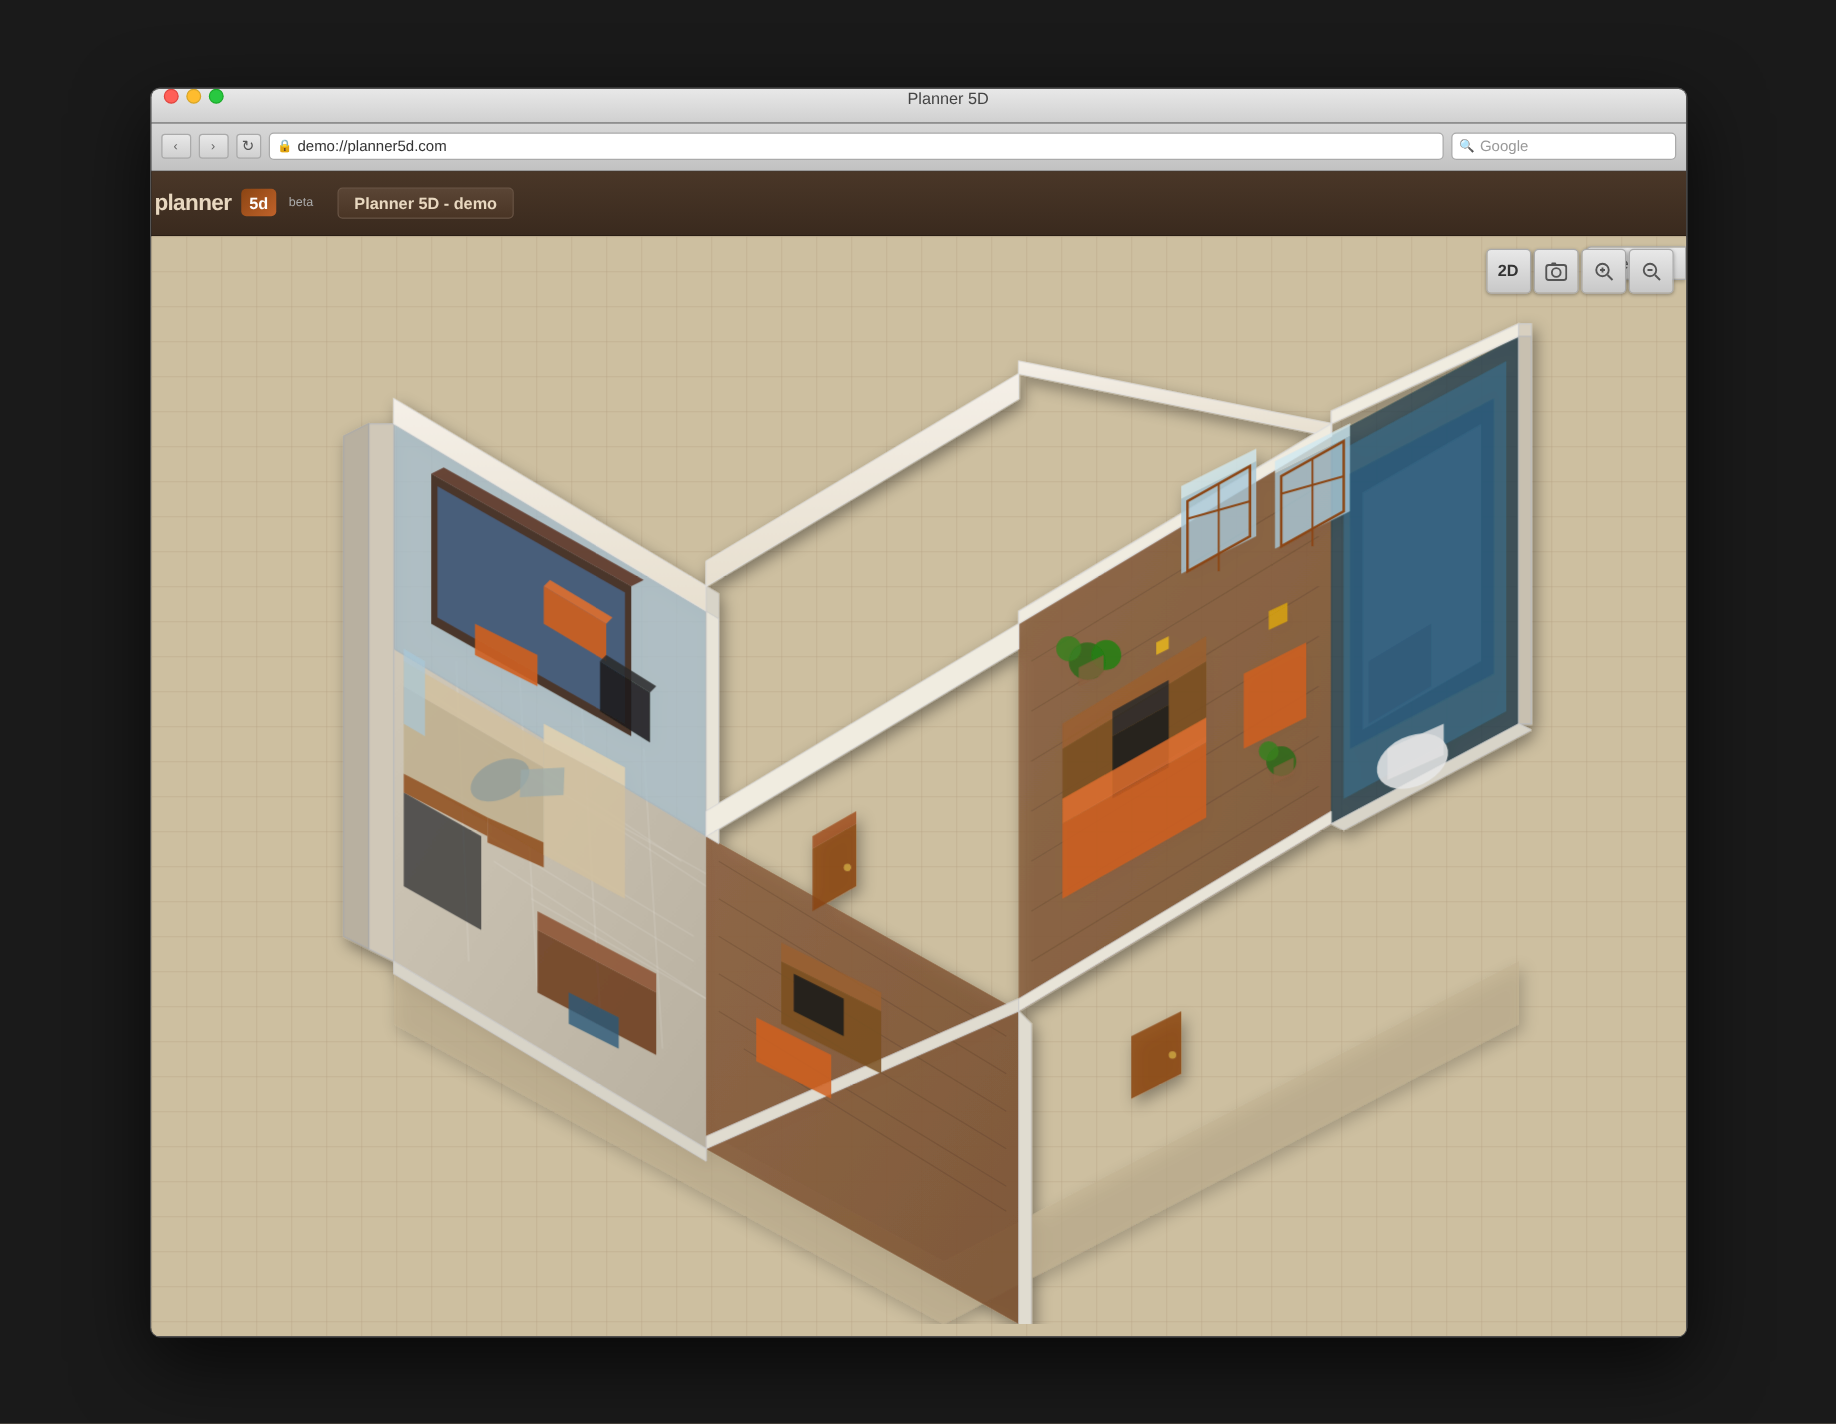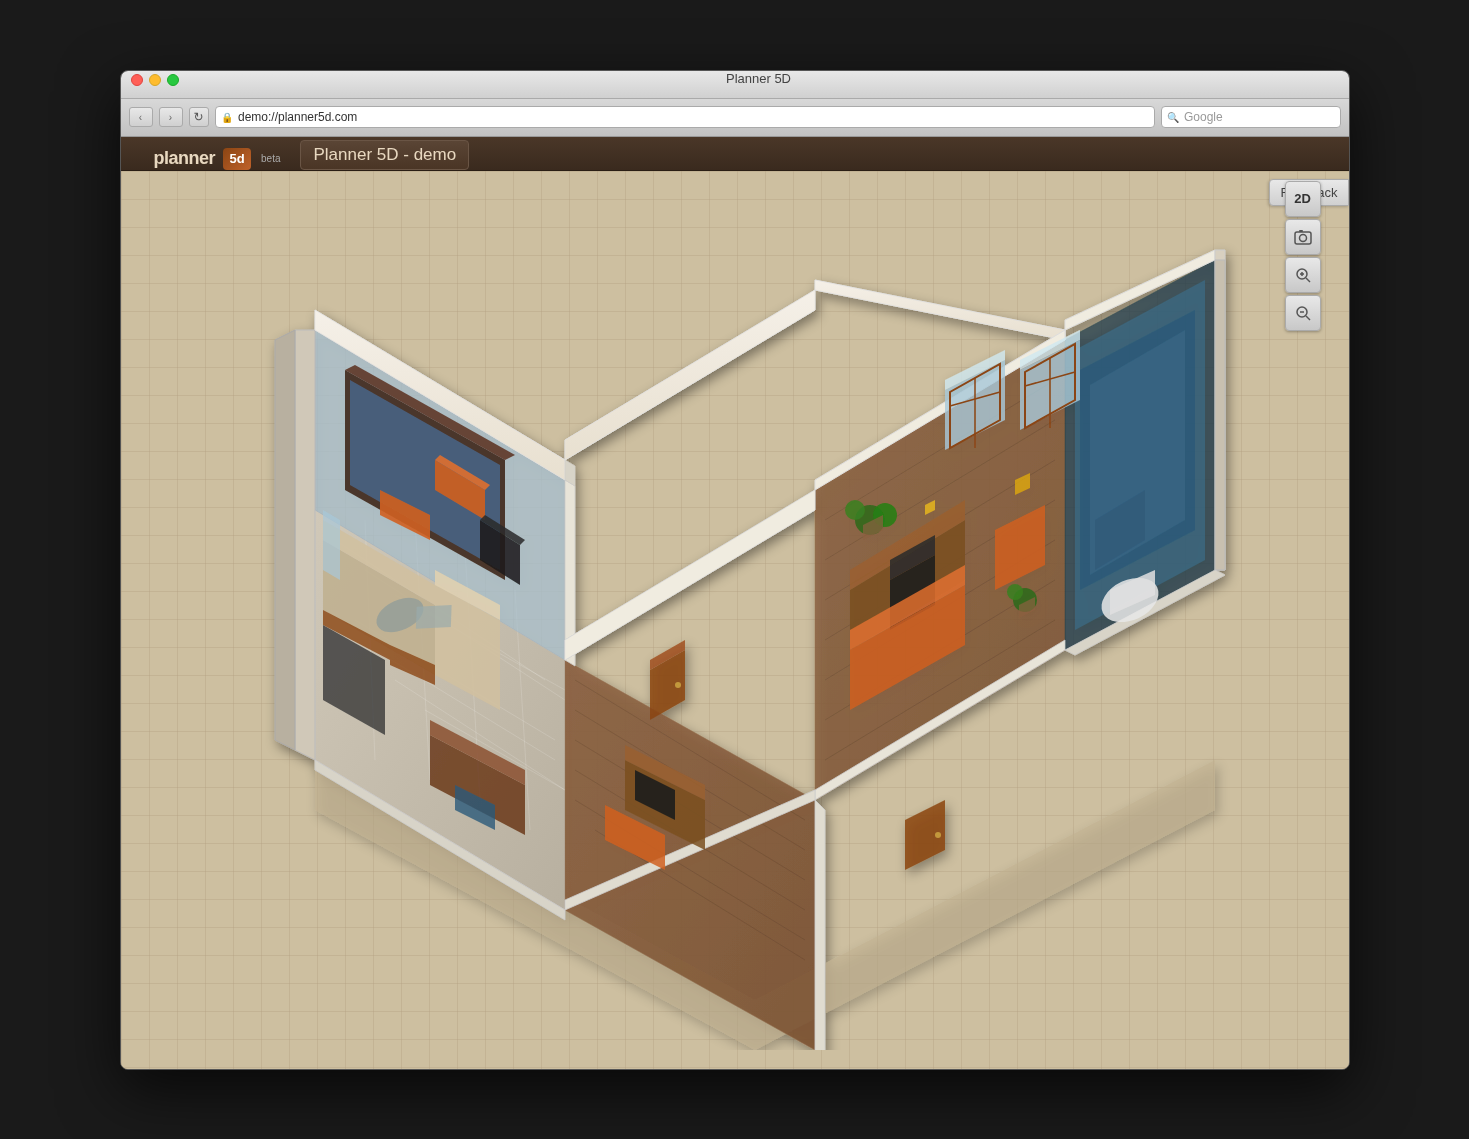--- a/index.html
+++ b/index.html
@@ -23,22 +23,22 @@
       display: flex;
       flex-direction: column;
       border: 1px solid #555;
     }
 
     
     .title-bar {
       height: 28px;
       background: linear-gradient(to bottom, #e8e8e8, #d0d0d0);
       display: flex;
-      align-items: flex-end;
-      padding: 12px 10px;
+      align-items: flex-start;
+      padding: 0 10px;
       flex-shrink: 0;
       border-bottom: 1px solid #aaa;
     }
     .window-controls {
       display: flex;
       gap: 6px;
       align-items: center;
     }
     .win-btn {
       width: 12px;
@@ -124,25 +124,25 @@
       color: #999;
       gap: 4px;
     }
     .search-icon-small {
       font-size: 10px;
       color: #888;
     }
 
     
     .app-header {
-      height: 34px;
+      height: 52px;
       background: linear-gradient(to bottom, #4a3728, #3a2a1e);
       display: flex;
-      align-items: flex-end;
-      padding: 0 33px;
+      align-items: center;
+      padding: 0 3px;
       flex-shrink: 0;
       border-bottom: 1px solid #2a1e14;
     }
     .logo-area {
       display: flex;
       align-items: center;
       gap: 8px;
     }
     .logo-text {
       font-size: 18px;
@@ -166,23 +166,24 @@
       font-size: 10px;
       color: #aaa;
       margin-left: 2px;
     }
     .project-name-bar {
       margin-left: 20px;
       background: linear-gradient(to bottom, #5a4535, #4a3525);
       border: 1px solid #6a5545;
       border-radius: 4px;
       padding: 4px 12px;
-      font-size: 17px;
+      font-size: 13px;
       color: #e8d8c0;
       cursor: pointer;
+      font-weight: bold;
     }
     .header-nav {
       margin-left: auto;
       display: flex;
       align-items: center;
       gap: 20px;
     }
     .nav-link {
       font-size: 14px;
       color: #c8b8a0;
@@ -240,24 +241,23 @@
       background-image:
         linear-gradient(rgba(180,160,130,0.4) 1px, transparent 1px),
         linear-gradient(90deg, rgba(180,160,130,0.4) 1px, transparent 1px);
       background-size: 28px 28px;
       background-color: #cdbfa0;
     }
 
     
     .right-sidebar {
       position: absolute;
-      right: 28px;
+      right: 10px;
       top: 10px;
       display: flex;
-      flex-direction: column;
       gap: 2px;
       z-index: 10;
     }
     .sidebar-tool-btn {
       width: 36px;
       height: 36px;
       background: linear-gradient(to bottom, #e8e8e8, #c8c8c8);
       border: 1px solid #aaa;
       border-radius: 4px;
       display: flex;

